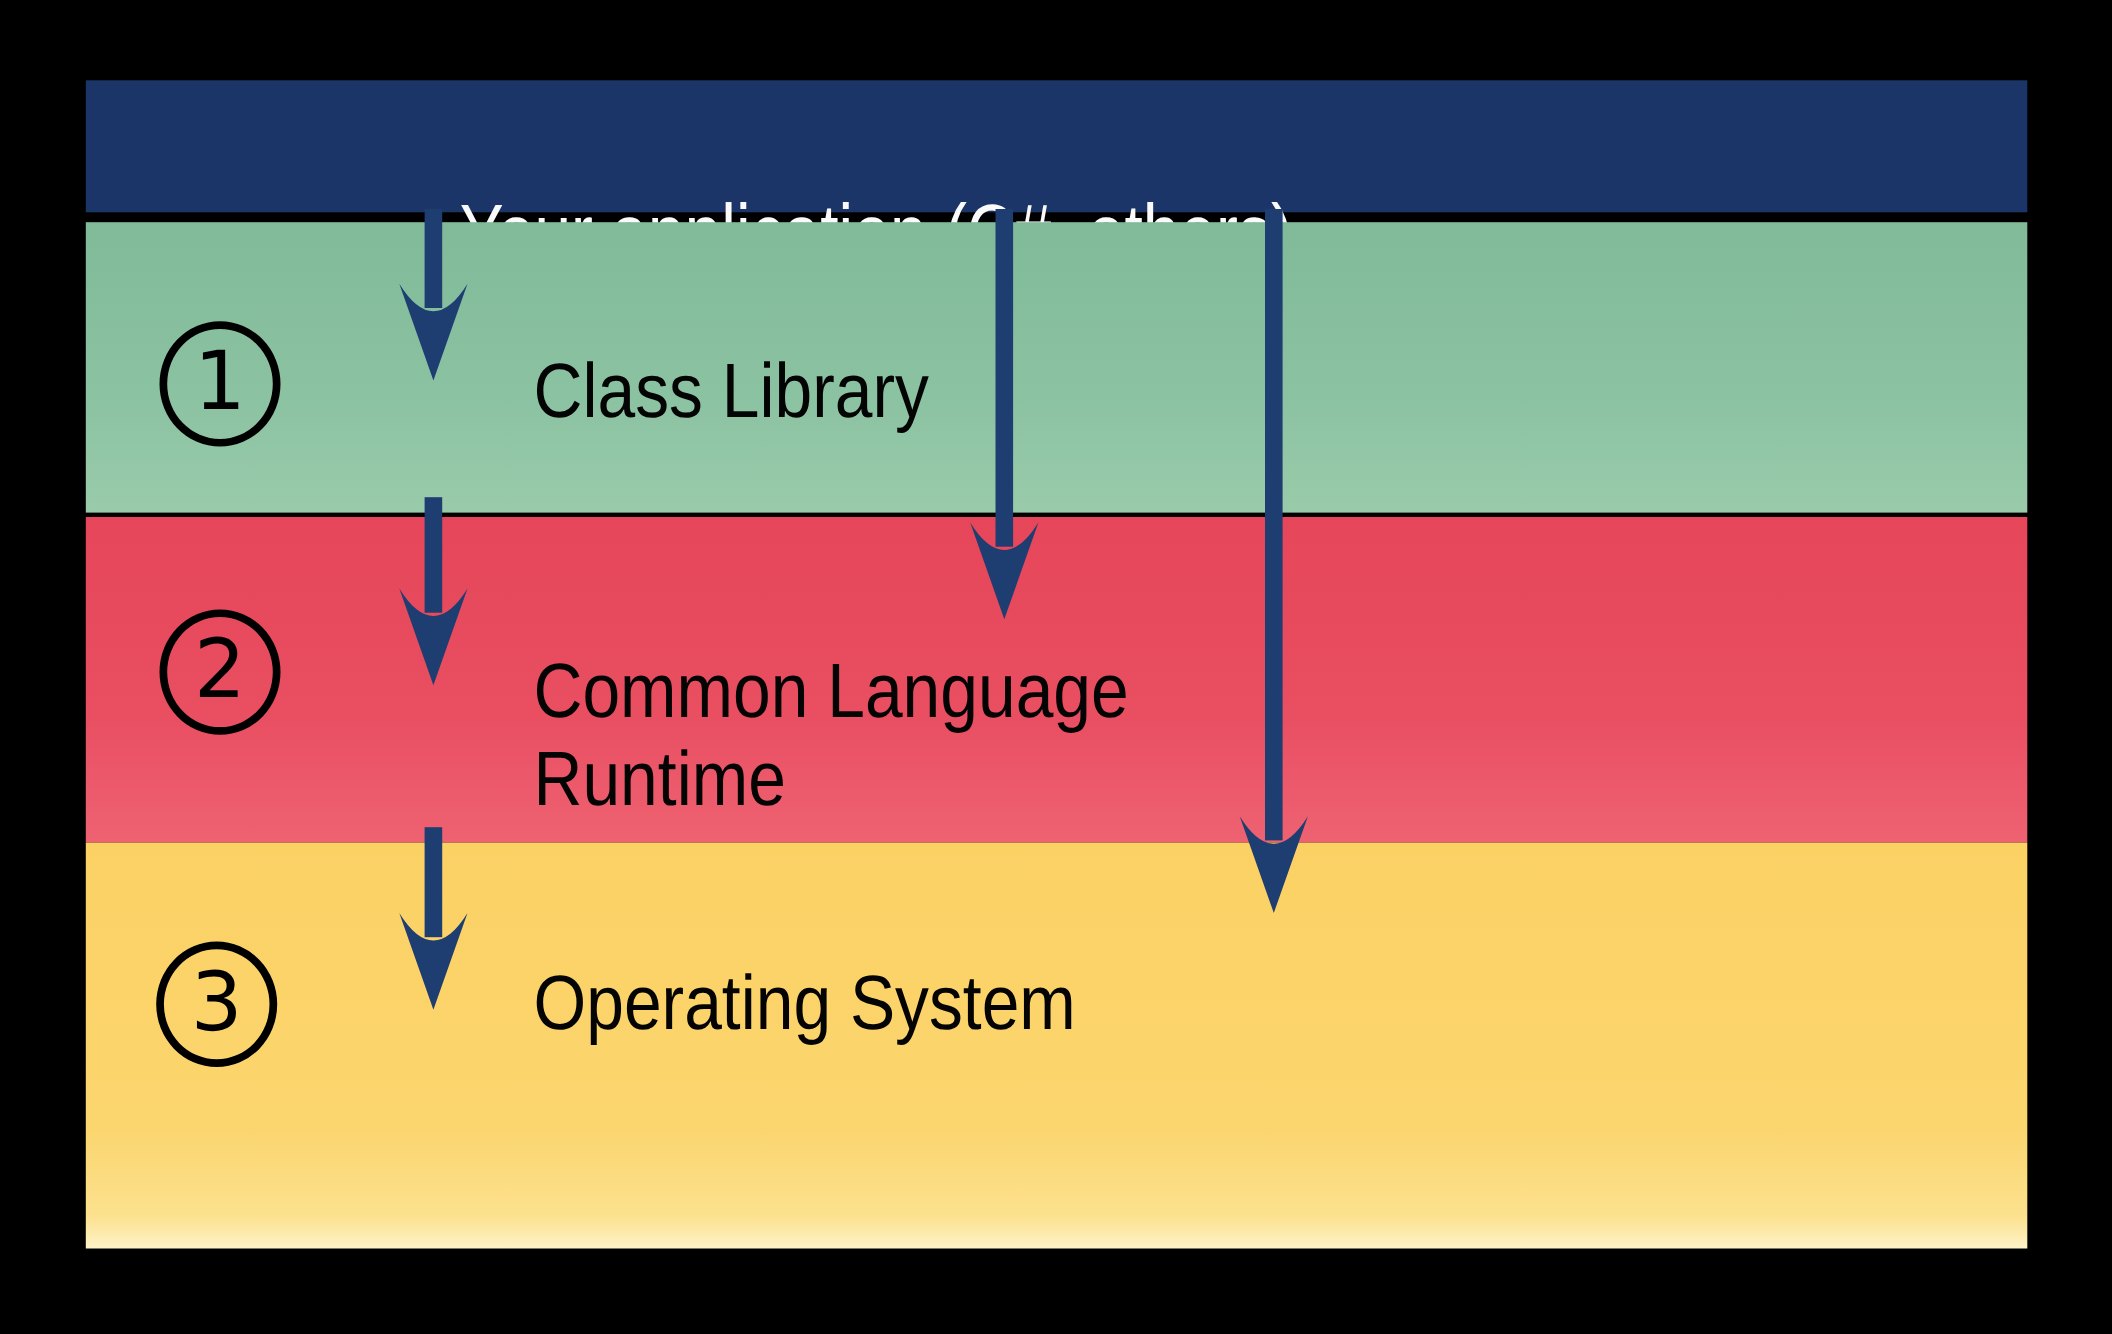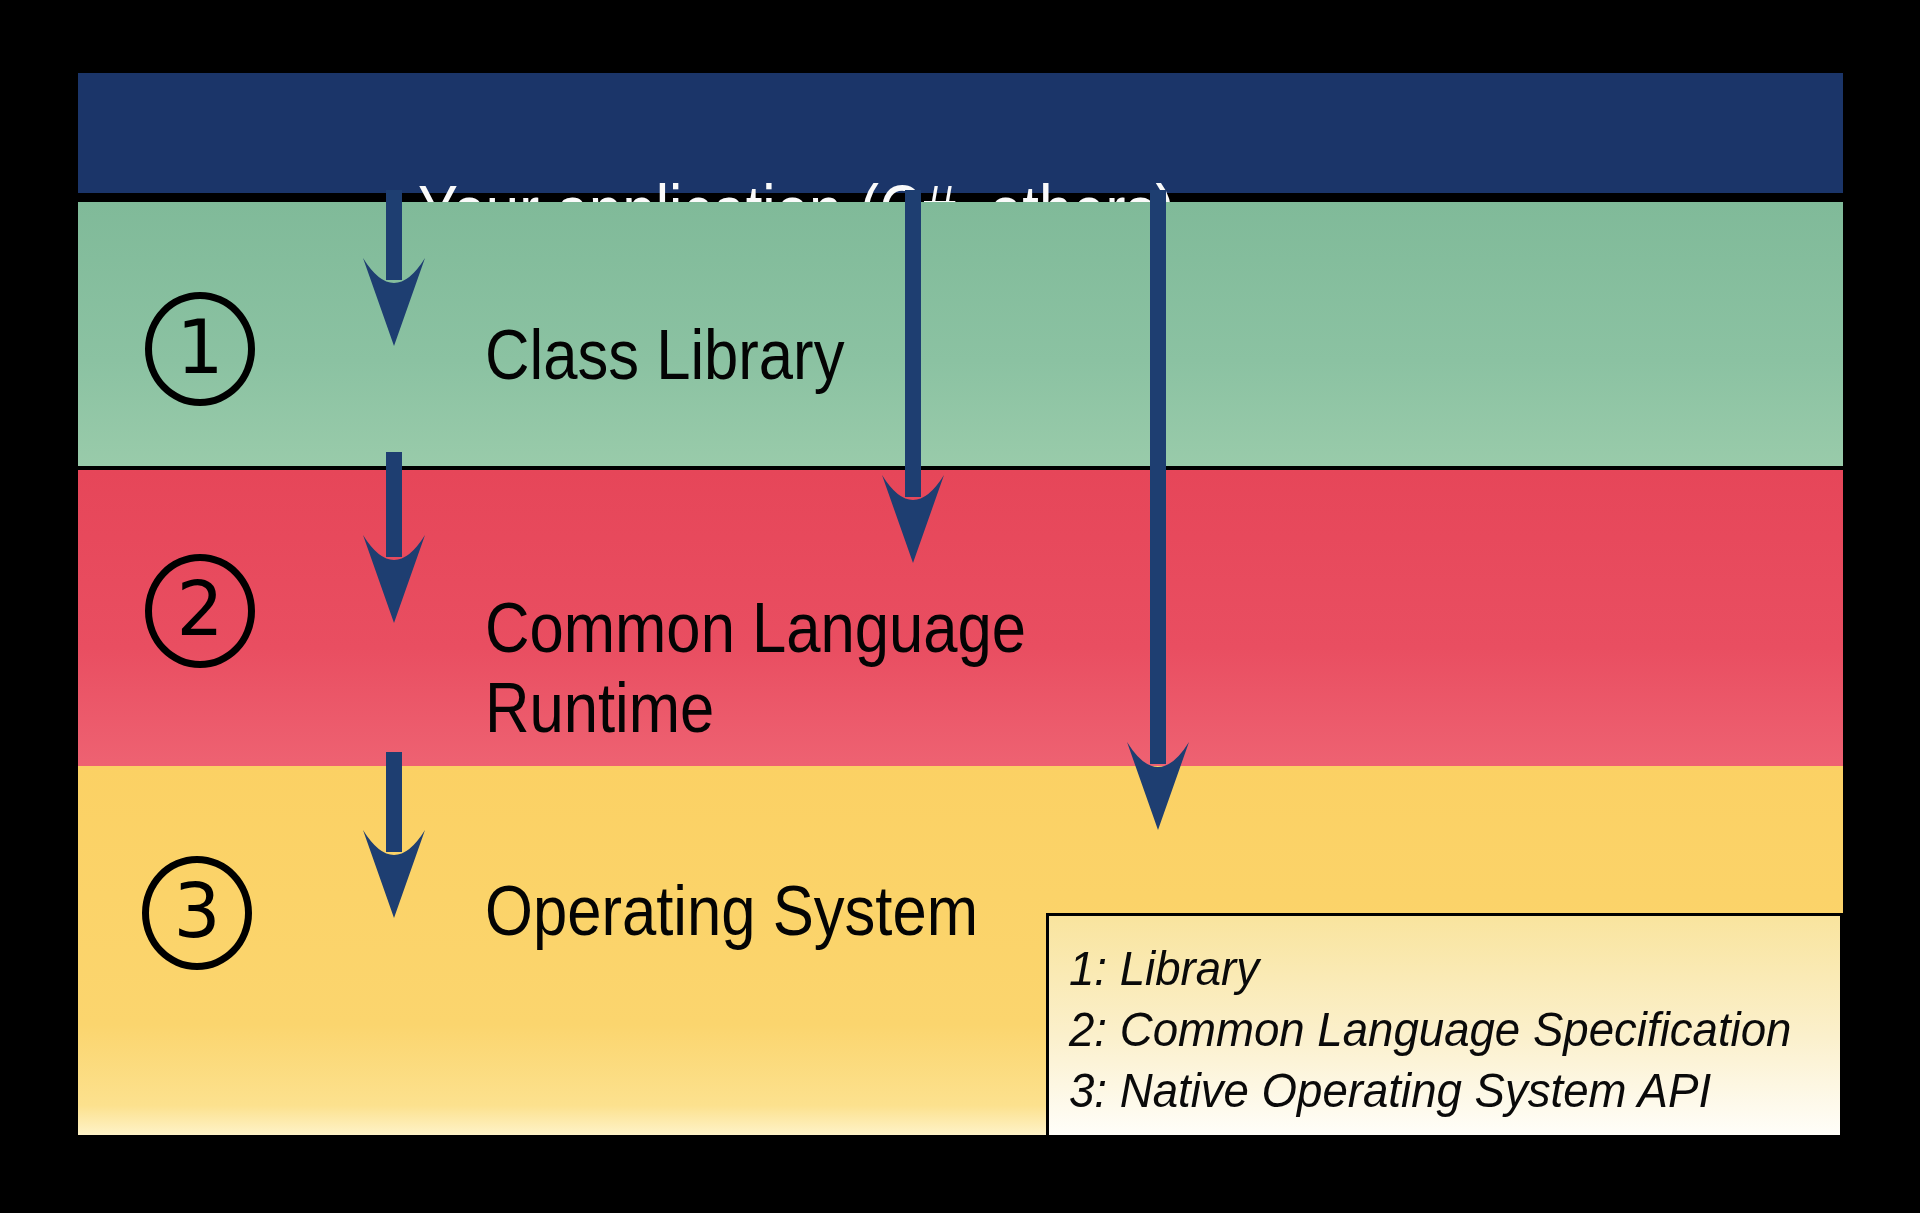--- a/index.html
+++ b/index.html
@@ -159,19 +159,14 @@
       <rect x="905" y="190" width="16" height="307"></rect>
       <path d="M 882 475 Q 913 525 944 475 L 913 563 Z"></path>
     </g>
 
     <g fill="#1E3E71">
       <rect x="1150" y="190" width="16" height="574"></rect>
       <path d="M 1127 742 Q 1158 792 1189 742 L 1158 830 Z"></path>
     </g>
   </svg>
 
-  <div class="legend">
-    <div class="legend-line">1: Library</div>
-    <div class="legend-line">2: Common Language Specification</div>
-    <div class="legend-line">3: Native Operating System API</div>
-  </div>
 
 </div>
 
 </body></html>

